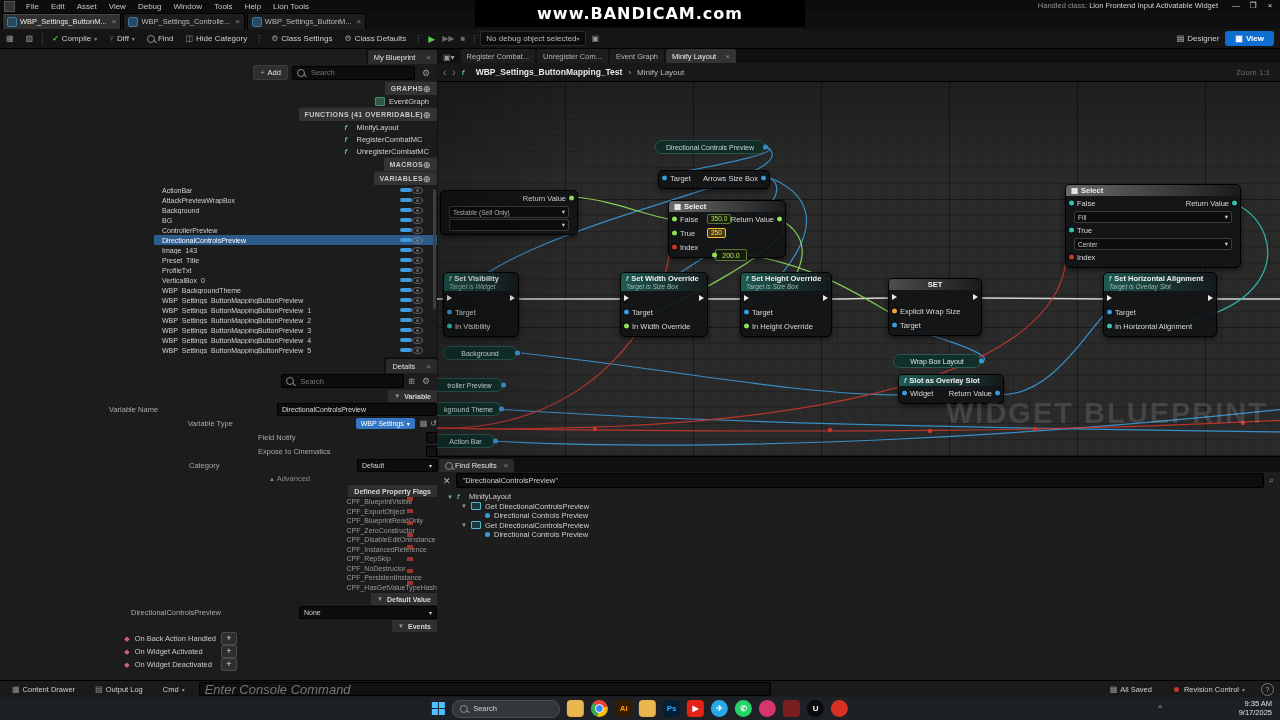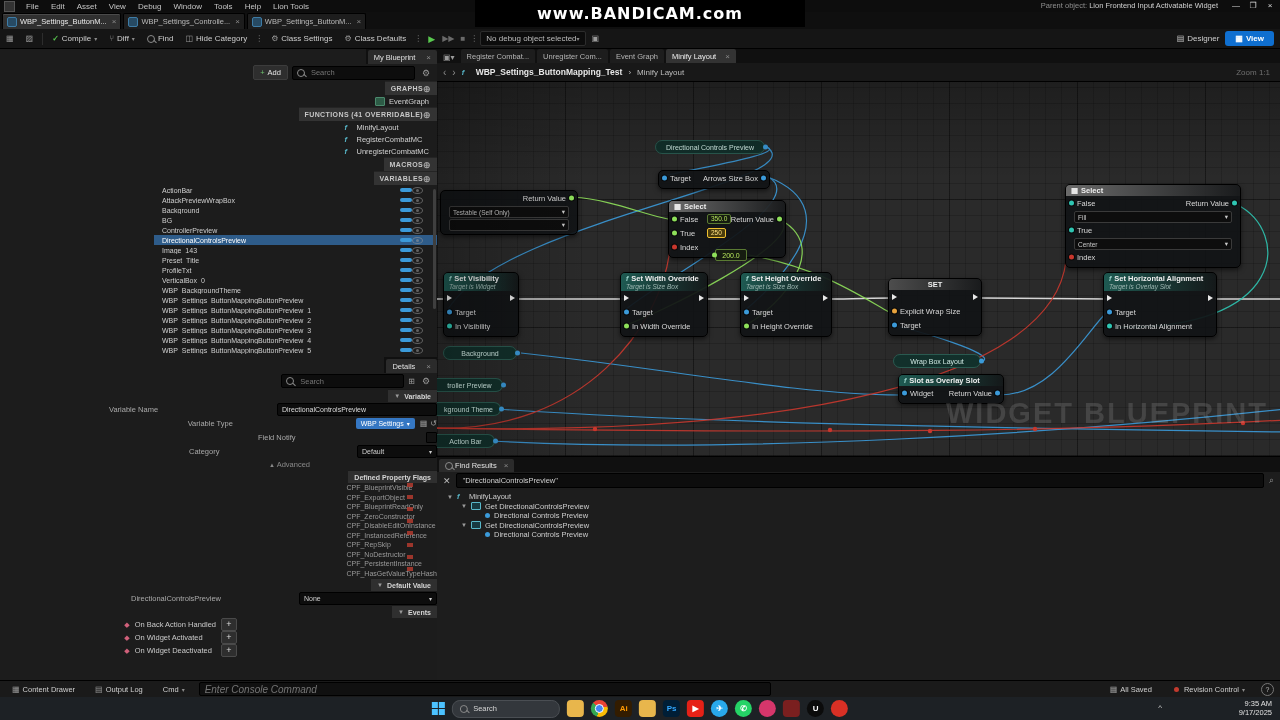--- a/index.html
+++ b/index.html
@@ -129,21 +129,21 @@
   #findtab{height:13px;background:#2b2b2b;display:flex;align-items:center;gap:2px;padding:0 6px;margin-left:2px;font-size:7.5px;color:#e0e0e0;border-radius:2px 2px 0 0;}
   #findsearchrow{height:17px;display:flex;align-items:center;gap:5px;padding:0 6px;}
   #findsearchrow .xicon{color:#bbb;font-size:9px;}
   .bino{color:#9a9a9a;font-size:9px;}
   .frow{height:9.5px;display:flex;align-items:center;font-size:7.5px;color:#cdcdcd;gap:4px;}
   .frow .arr{color:#9a9a9a;font-size:6px;width:6px;}
   .nic{width:8px;height:6px;border:1px solid #58b7c9;border-radius:1px;background:#173a42;flex:none;}
   .pic{width:5px;height:5px;border-radius:50%;background:#3b9ad9;flex:none;}
   
   #statusbar{left:0;top:680px;width:1280px;height:17px;background:#1a1a1a;border-top:1px solid #000;display:flex;align-items:center;font-size:7.5px;color:#b5b5b5;gap:8px;padding:0 6px;box-sizing:border-box;}
-  #console-input{width:560px;background:#101010;border:1px solid #000;border-radius:2px;height:12px;color:#8a8a8a;font-style:italic;font-size:10px;padding:0 5px;font-family:inherit;outline:none;}
+  #console-input{width:560px;background:#101010;border:1px solid #000;border-radius:2px;height:12px;color:#8a8a8a;font-style:italic;font-size:13px;padding:0 5px;font-family:inherit;outline:none;}
   #sb-right{margin-left:auto;display:flex;align-items:center;gap:10px;}
   .qmark{width:11px;height:11px;border:1px solid #777;border-radius:50%;display:flex;align-items:center;justify-content:center;font-size:7px;color:#bbb;}
   .reddot{width:5px;height:5px;border-radius:50%;background:#c23a2e;display:inline-block;margin-right:2px;}
   
   #taskbar{left:0;top:697px;width:1280px;height:23px;background:#1d2125;display:flex;align-items:center;}
   #taskcenter{position:absolute;left:50%;transform:translateX(-50%);display:flex;align-items:center;gap:7px;}
   .winlogo{display:grid;grid-template-columns:6px 6px;grid-template-rows:6px 6px;gap:1.3px;}
   .winlogo span{background:#4cc2ff;}
   #tsearch{width:92px;height:16px;background:#33373c;border:1px solid #4a4e53;border-radius:8px;display:flex;align-items:center;gap:5px;padding:0 7px;font-size:7.5px;color:#d5d5d5;}
   .appico{width:17px;height:17px;border-radius:4px;display:flex;align-items:center;justify-content:center;font-size:8px;font-weight:bold;}
@@ -153,21 +153,21 @@
   #clock{position:absolute;right:8px;top:2px;text-align:right;font-size:7.5px;color:#e0e0e0;line-height:9px;}
   #tb-chev{position:absolute;right:118px;top:6px;color:#cfcfcf;font-size:8px;}
 </style>
 </head>
 <body>
 
 <div id="menubar" class="abs">
   <span class="appicon"></span>
   <span id="menu-items"><span class="mi">File</span><span class="mi">Edit</span><span class="mi">Asset</span><span class="mi">View</span><span class="mi">Debug</span><span class="mi">Window</span><span class="mi">Tools</span><span class="mi">Help</span><span class="mi">Lion Tools</span></span>
   <span id="parentclass">
-    <span>Parent object:</span> <b>Lion Frontend Input Activatable Widget</b>
+    <span>Handled class:</span> <b>Lion Frontend Input Activatable Widget</b>
   </span>
   <span id="winbtns">
     <span>—</span>
     <span>❐</span>
     <span>×</span>
   </span>
 </div>
 
 <div id="band" class="abs">www.BANDICAM.com</div>
 
@@ -417,20 +417,24 @@
       <span class="dlabel">Variable Type</span>
     <span class="typepill">
         <span>WBP Settings</span>
         <span style="font-size:6px;">▾</span>
       </span>
     <span class="grid-ico" style="margin-left:5px;">▦</span>
     <span class="grid-ico" style="margin-left:3px;">↺</span>
     </div>
   <div class="drow">
       <span class="dlabel">Field Notify</span>
+    <span class="chk"></span>
+    </div>
+  <div class="drow">
+      <span class="dlabel">Expose to Cinematics</span>
     <span class="chk"></span>
     </div>
   <div class="drow">
       <span class="dlabel">Category</span>
     <span class="seldd">
         <span>Default</span>
         <span style="font-size:6px;">▾</span>
       </span>
     </div>
   <div class="drow" style="height:12px;">

